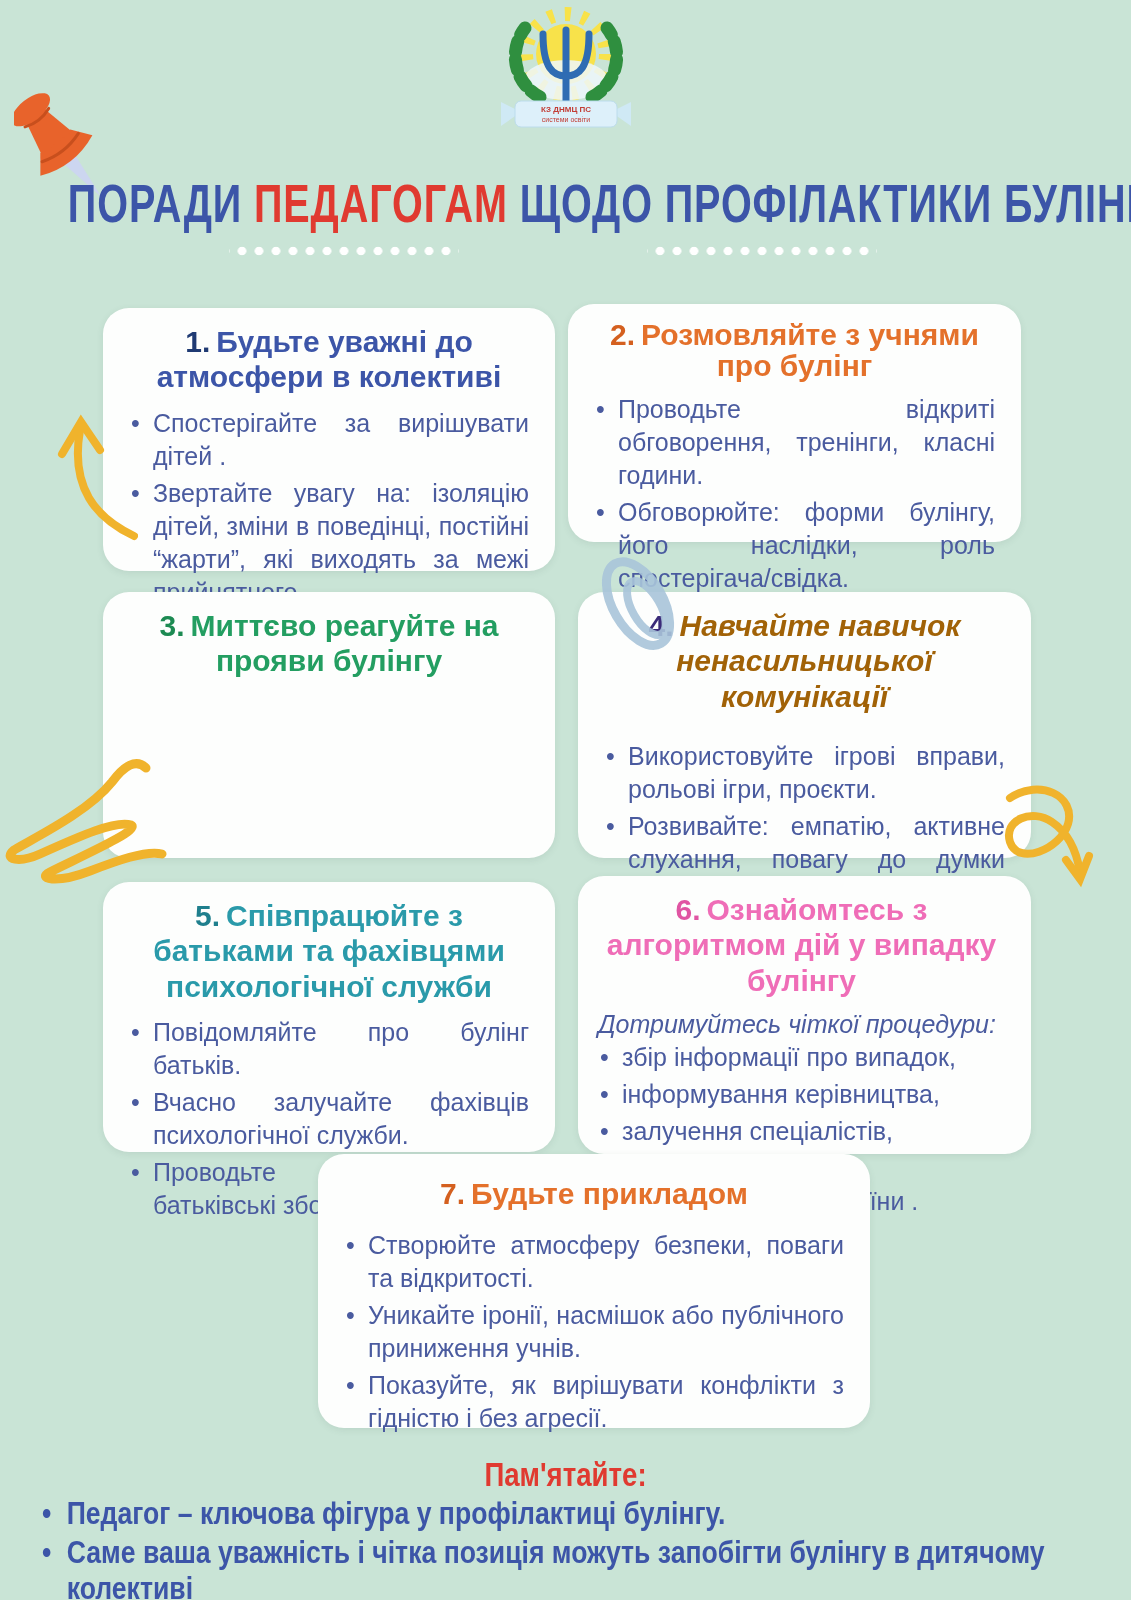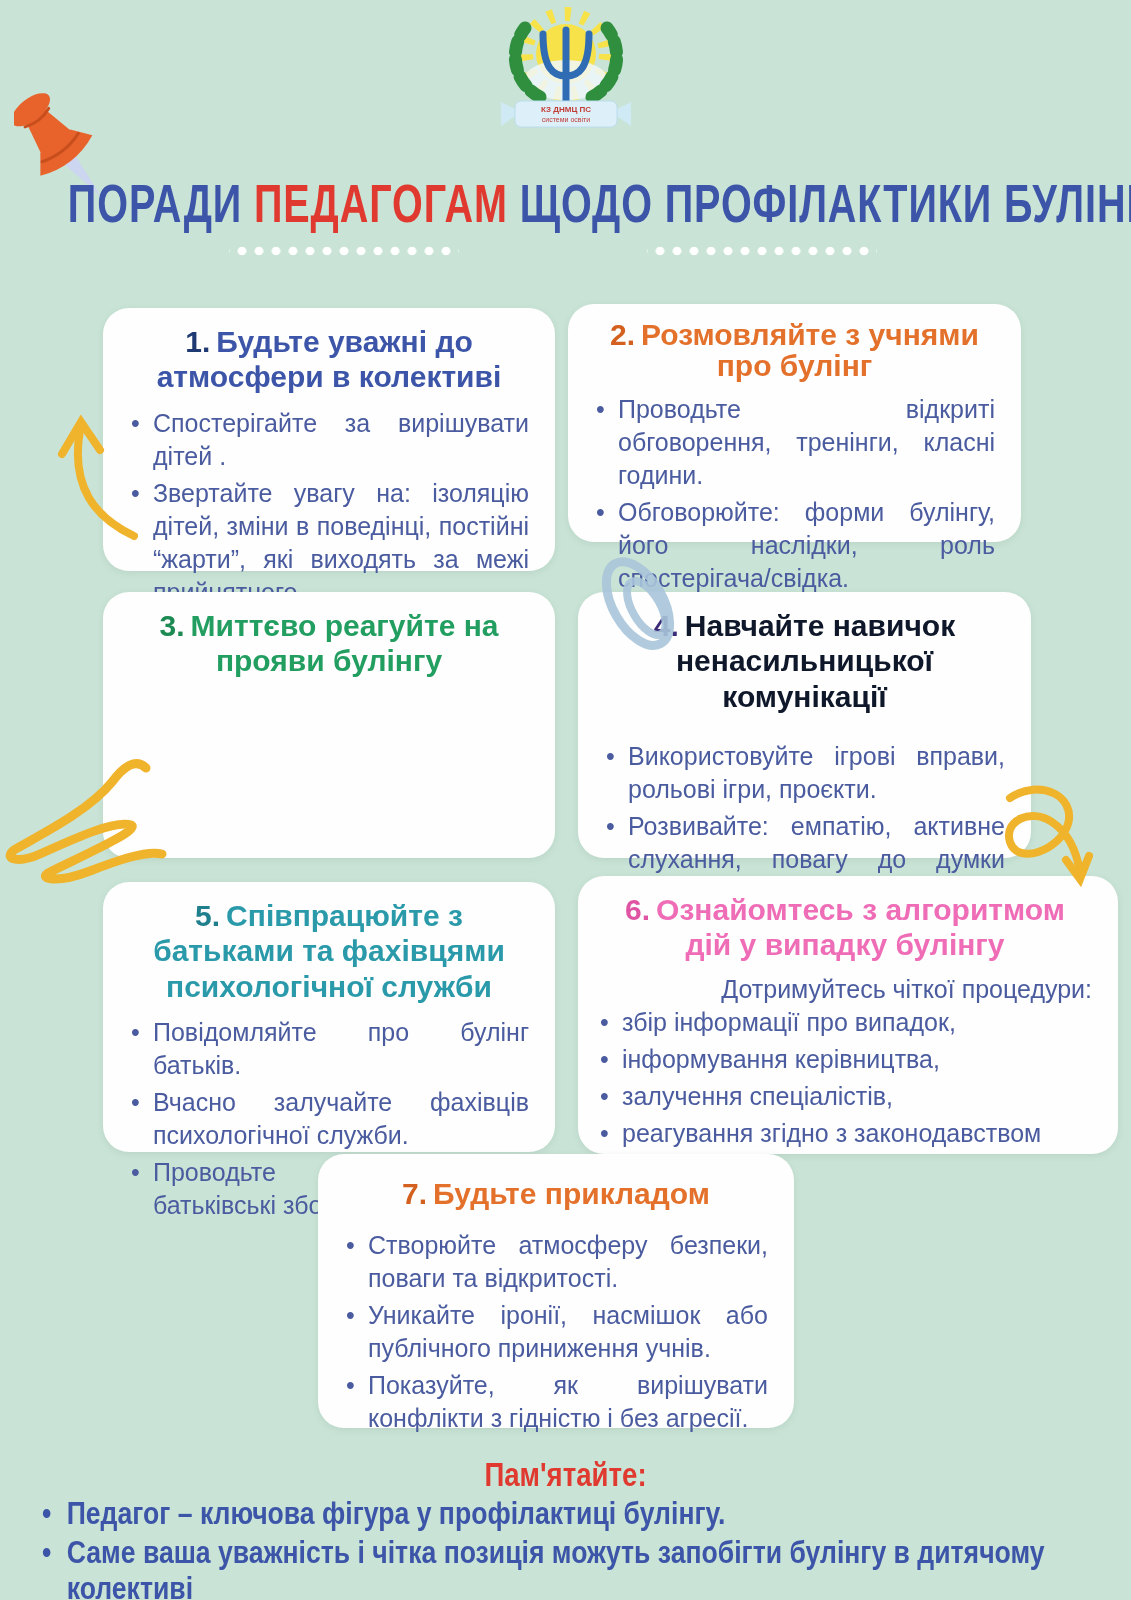--- a/index.html
+++ b/index.html
@@ -33,30 +33,30 @@
   }
   .card-title{font-weight:bold;font-size:30px;line-height:1.18;text-align:center;margin-bottom:12px;}
   .card-title .num{margin-right:6px;}
   .card ul{list-style:none;margin:0;padding:0;}
   .card li{
     position:relative;padding-left:24px;margin-bottom:4px;
     font-size:25px;line-height:1.32;color:#4a5b9f;text-align:justify;
   }
   .card li::before{content:"•";position:absolute;left:2px;color:#4a5b9f;}
   .card.ragged li{text-align:left;}
-  .card-subtitle{font-size:25px;color:#4a5b9f;text-align:right;margin-bottom:2px;}
+  .card-subtitle{font-size:25px;color:#4a5b9f;text-align:left;margin-bottom:2px;font-style:italic;}
   #card-1{left:103px;top:308px;width:452px;height:263px;}
   #card-2{left:568px;top:304px;width:453px;height:238px;}
   #card-2 .card-title{line-height:1.02;}
   #card-3{left:103px;top:592px;width:452px;height:266px;}
   #card-4{left:578px;top:592px;width:453px;height:266px;}
   #card-4 .card-title{margin-bottom:26px;}
   #card-5{left:103px;top:882px;width:452px;height:270px;}
-  #card-6{left:578px;top:876px;width:540px;height:278px;padding-left:20px;}
-  #card-7{left:318px;top:1154px;width:476px;height:274px;padding-top:22px;}
+  #card-6{left:578px;top:876px;width:453px;height:278px;padding-left:20px;}
+  #card-7{left:318px;top:1154px;width:552px;height:274px;padding-top:22px;}
   #card-7 .card-title{margin-bottom:18px;}
   
   .deco{position:absolute;}
   #arrow-left{left:26px;top:396px;width:112px;height:152px;}
   #scribble{left:-6px;top:750px;width:198px;height:142px;}
   #paperclip{left:594px;top:543px;width:92px;height:128px;}
   #arrow-right{left:980px;top:780px;width:118px;height:108px;}
   
   .footer-title{
     position:absolute;top:1458px;left:0;width:1131px;text-align:center;
@@ -134,21 +134,21 @@
   </div>
 
   <div class="card" id="card-3">
     <div class="card-title">
       <span class="num" style="color: rgb(28, 138, 82);">3.</span><span style="color: rgb(35, 158, 97);">Миттєво реагуйте на прояви булінгу</span>
     </div>
   </div>
 
   <div class="card" id="card-4">
     <div class="card-title">
-      <span class="num" style="color: rgb(59, 43, 121);">4.</span><span style="color: #0f172a;">Навчайте навичок ненасильницької комунікації</span>
+      <span class="num" style="color: rgb(59, 43, 121);">4.</span><span style="color: #a16207; font-style: italic;">Навчайте навичок ненасильницької комунікації</span>
     </div>
     <ul>
       <li>Використовуйте ігрові вправи, рольові ігри, проєкти.</li>
       <li>Розвивайте: емпатію, активне слухання, повагу до думки інших.</li>
     </ul>
   </div>
 
   <div class="card" id="card-5">
     <div class="card-title">
       <span class="num" style="color: rgb(31, 127, 141);">5.</span><span style="color: rgb(42, 154, 170);">Співпрацюйте з батьками та фахівцями психологічної служби</span>

